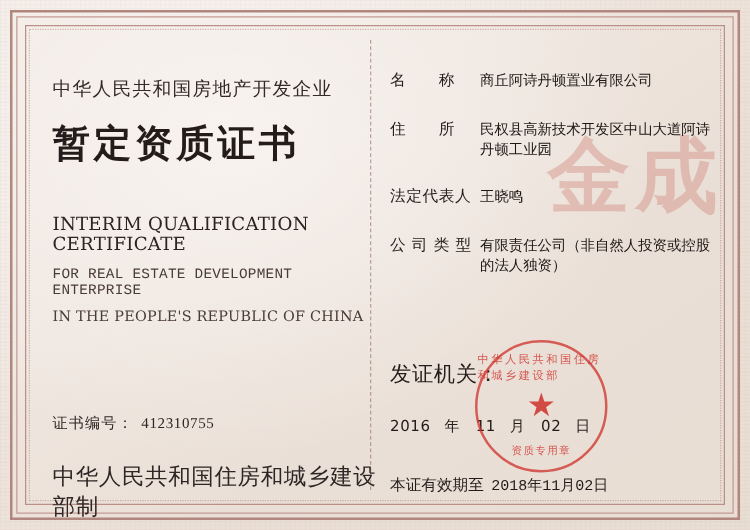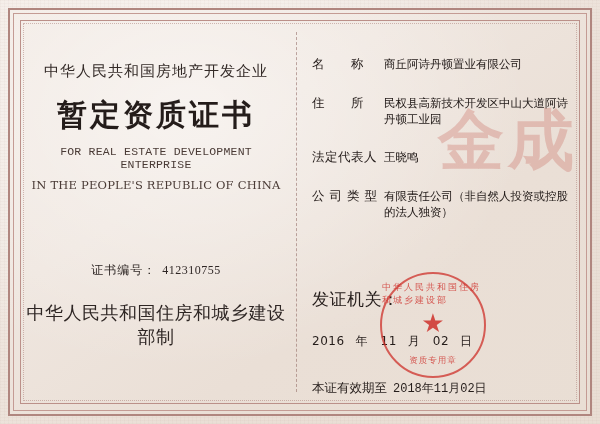--- a/index.html
+++ b/index.html
@@ -98,25 +98,25 @@
     font-weight: bold;
     color: rgba(207,130,120,0.40);
     letter-spacing: 4px;
     white-space: nowrap;
     pointer-events: none;
   }
 
   
   #left-panel {
     position: absolute;
-    left: 25px;
+    left: 42px;
     top: 36px;
     width: 262px;
     height: 352px;
-    text-align: center;
+    text-align: left;
     color: #3a2f2c;
   }
   #cn-enterprise-line {
     margin-top: 26px;
     font-family: "DejaVu Sans", sans-serif;
     font-size: 15px;
     letter-spacing: 1px;
     color: #332a27;
   }
   #cn-title {
@@ -287,20 +287,21 @@
   <div id="outer-frame"></div>
   <div id="inner-frame"></div>
 
   <div id="divider"></div>
 
   <div id="watermark">金成</div>
 
   <div id="left-panel">
     <div id="cn-enterprise-line">中华人民共和国房地产开发企业</div>
     <div id="cn-title">暂定资质证书</div>
+    <div id="en-title-1">INTERIM QUALIFICATION CERTIFICATE</div>
     <div id="en-title-2">FOR REAL ESTATE DEVELOPMENT ENTERPRISE</div>
     <div id="en-title-3">IN THE PEOPLE'S REPUBLIC OF CHINA</div>
 
     <div id="cert-number-row">
       <span id="cert-number-label">证书编号：</span><span id="cert-number-value">412310755</span>
     </div>
 
     <div id="issuer-line">中华人民共和国住房和城乡建设部制</div>
   </div>
 

